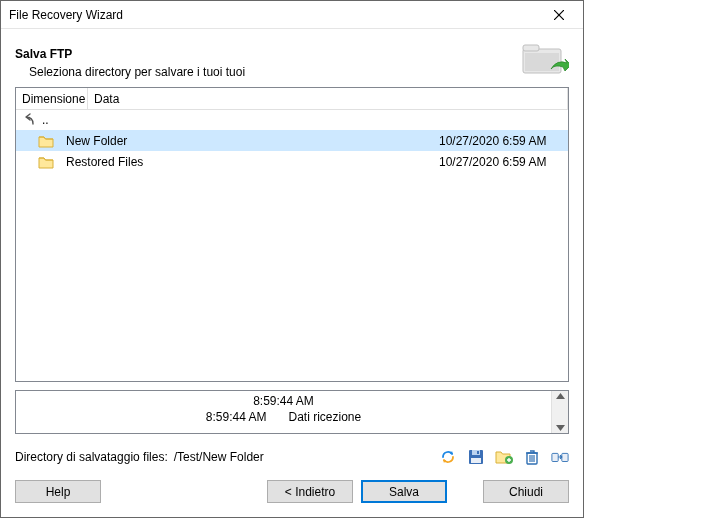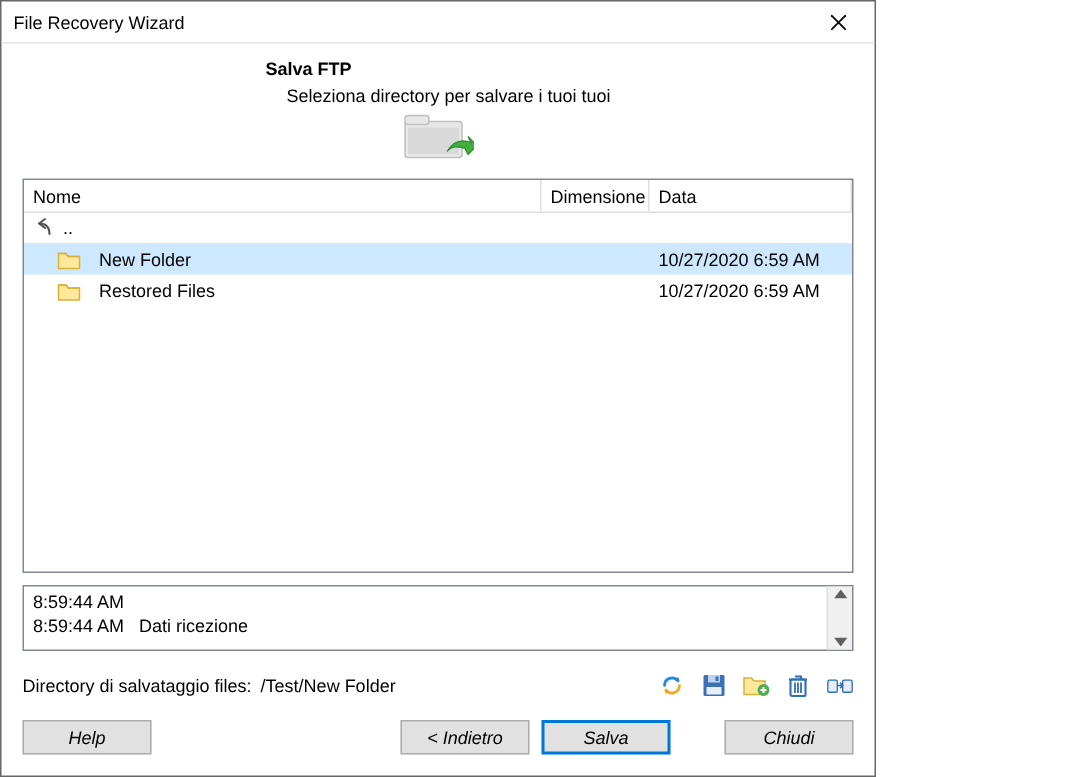--- a/index.html
+++ b/index.html
@@ -3,21 +3,21 @@
 <meta charset="utf-8">
 <style>
   * { box-sizing: border-box; margin: 0; padding: 0; }
   html, body { width: 716px; height: 518px; font-family: "Segoe UI", Tahoma, sans-serif; font-size: 12px; background: #fff; color: #000; overflow: hidden; }
   .window { width: 584px; height: 518px; border: 1px solid #666; display: flex; flex-direction: column; background: #fff; }
   .titlebar { height: 28px; display: flex; align-items: center; padding: 0 4px 0 8px; border-bottom: 1px solid #e5e5e5; }
   .titlebar .title { flex: 1; font-size: 12px; }
   .titlebar .close { width: 40px; height: 24px; display: flex; align-items: center; justify-content: center; cursor: default; }
   .titlebar .close svg { width: 10px; height: 10px; }
 
-  .header { padding: 10px 14px 8px 14px; display: flex; align-items: center; flex-direction: column; }
+  .header { padding: 10px 14px 8px 14px; display: flex; align-items: flex-end; }
   .header-text { flex: 1; }
   .header-text h1 { font-size: 12px; font-weight: bold; margin-bottom: 4px; }
   .header-text p { font-size: 12px; padding-left: 14px; }
   .header-icon { width: 48px; height: 40px; position: relative; }
 
   .content { flex: 1; padding: 0 14px 6px 14px; display: flex; flex-direction: column; min-height: 0; }
 
   .list-frame { border: 1px solid #828790; flex: 1; display: flex; flex-direction: column; min-height: 0; background: #fff; }
   .list-header { display: flex; height: 22px; border-bottom: 1px solid #e0e0e0; background: #fff; }
   .list-header .col { padding: 3px 6px; font-size: 12px; border-right: 1px solid #e0e0e0; display: flex; align-items: center; }
@@ -28,31 +28,31 @@
   .uprow { height: 20px; display: flex; align-items: center; padding: 0 6px; gap: 4px; }
   .row { height: 21px; display: flex; align-items: center; }
   .row.selected { background: #cde8ff; }
   .row .cell { padding: 0 6px; display: flex; align-items: center; height: 100%; }
   .row .cell-name { width: 345px; gap: 12px; padding-left: 22px; }
   .row .cell-size { width: 72px; }
   .row .cell-date { flex: 1; }
 
   .log-frame { border: 1px solid #828790; margin-top: 8px; height: 44px; display: flex; background: #fff; }
   .log-body { flex: 1; overflow: hidden; padding: 2px 6px; font-size: 12px; line-height: 16px; }
-  .log-line { display: flex; gap: 10px; }
+  .log-line { display: flex; gap: 22px; justify-content: center; }
   .log-scroll { width: 17px; background: #f0f0f0; border-left: 1px solid #e0e0e0; display: flex; flex-direction: column; align-items: center; justify-content: space-between; padding: 2px 0; }
 
   .dir-row { display: flex; align-items: center; padding: 8px 14px 0 14px; gap: 8px; font-size: 12px; }
   .dir-row .lbl-path { flex: 1; display: flex; gap: 6px; }
   .toolbar-icons { display: flex; gap: 10px; align-items: center; }
   .toolbar-icons .tb { width: 18px; height: 18px; display: flex; align-items: center; justify-content: center; cursor: default; }
 
   .button-row { display: flex; align-items: center; padding: 14px 14px 14px 14px; gap: 8px; }
   .button-row .spacer { flex: 1; }
-  .btn { min-width: 86px; height: 23px; border: 1px solid #adadad; background: #e1e1e1; font-family: inherit; font-size: 12px; padding: 0 12px; cursor: default; font-style: italic; }
+  .btn { min-width: 86px; height: 23px; border: 1px solid #adadad; background: #e1e1e1; font-family: inherit; font-size: 12px; padding: 0 12px; cursor: default; }
   .btn.primary { border: 2px solid #0078d7; padding: 0 12px; height: 23px; }
 
   .folder-svg { width: 16px; height: 14px; }
 </style>
 </head>
 <body>
 
 <div class="window">
 
   <div class="titlebar">
@@ -77,21 +77,20 @@
         <rect x="4" y="14" width="34" height="18" fill="#d9d9d9"></rect>
         <path d="M30 30 q6 -10 16 -6 l-2 -4 6 6 -6 6 -2 -4 q-8 -3 -12 2 z" fill="#3fae3f" stroke="#2d8a2d" stroke-width="0.8"></path>
       </svg>
     </div>
   </div>
 
   <div class="content">
 
     <div class="list-frame">
       <div class="list-header">
-        <div class="col col-name">Nome</div>
         <div class="col col-size">Dimensione</div>
         <div class="col col-date">Data</div>
       </div>
       <div class="list-body">
         <div class="uprow">
           <svg width="16" height="14" viewBox="0 0 16 14">
             <path d="M3 11 Q3 4 10 4 M6 1 L10 4 L6 7" fill="none" stroke="#555" stroke-width="1.4" stroke-linecap="round" stroke-linejoin="round" transform="scale(-1,1) translate(-14,0)"></path>
           </svg>
           <span>..</span>
         </div>

